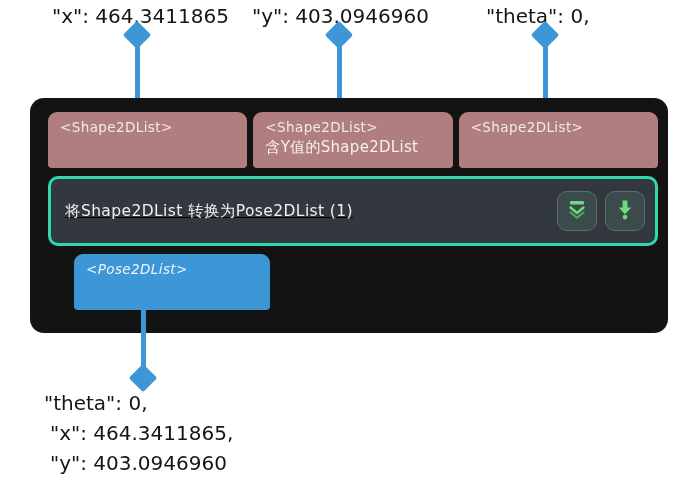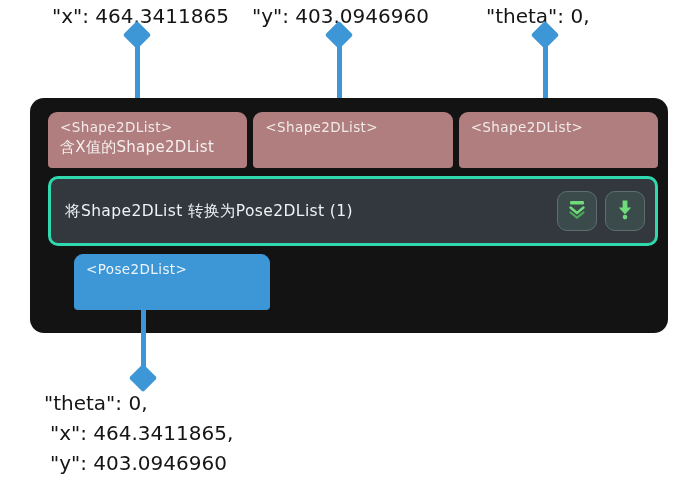--- a/index.html
+++ b/index.html
@@ -117,20 +117,21 @@
     top: 78px;
     width: 610px;
     height: 70px;
     background: #32383e;
     border: 3px solid #2fd9ad;
     border-radius: 10px;
     box-sizing: border-box;
     display: flex;
     align-items: center;
     padding: 0 10px 0 14px;
+    text-decoration: underline;
   }
   .action-label {
     flex: 1 1 auto;
     color: #eef2f4;
     font-size: 15.5px;
     letter-spacing: 0.4px;
     white-space: nowrap;
   }
   .action-btns {
     flex: 0 0 auto;
@@ -161,20 +162,21 @@
     padding: 6px 10px 4px 12px;
     box-sizing: border-box;
     overflow: hidden;
   }
   .chip-blue .type {
     color: #eef4fa;
     font-size: 13.5px;
     line-height: 18px;
     letter-spacing: 0.4px;
     white-space: nowrap;
+    font-style: italic;
   }
   .chip-blue .desc {
     color: #f7fafd;
     font-size: 15px;
     line-height: 22px;
     letter-spacing: 0.3px;
     white-space: nowrap;
   }
 </style>
 </head>
@@ -201,25 +203,25 @@
   <div class="conn-line" style="top:10px; height:95px;"></div>
   <div class="diamond" style="top:84px;"></div>
 </div>
 
 <div class="panel">
 
   <div class="chip-row">
 
     <div class="chip">
       <div class="type">&lt;Shape2DList&gt;</div>
-      <div class="desc">含X值的Shape2DList</div>
     </div>
 
     <div class="chip">
       <div class="type">&lt;Shape2DList&gt;</div>
+      <div class="desc">含Y值的Shape2DList</div>
     </div>
 
     <div class="chip">
       <div class="type">&lt;Shape2DList&gt;</div>
     </div>
   </div>
 
   <div class="action-box">
     <div class="action-label">将Shape2DList 转换为Pose2DList (1)</div>
 

